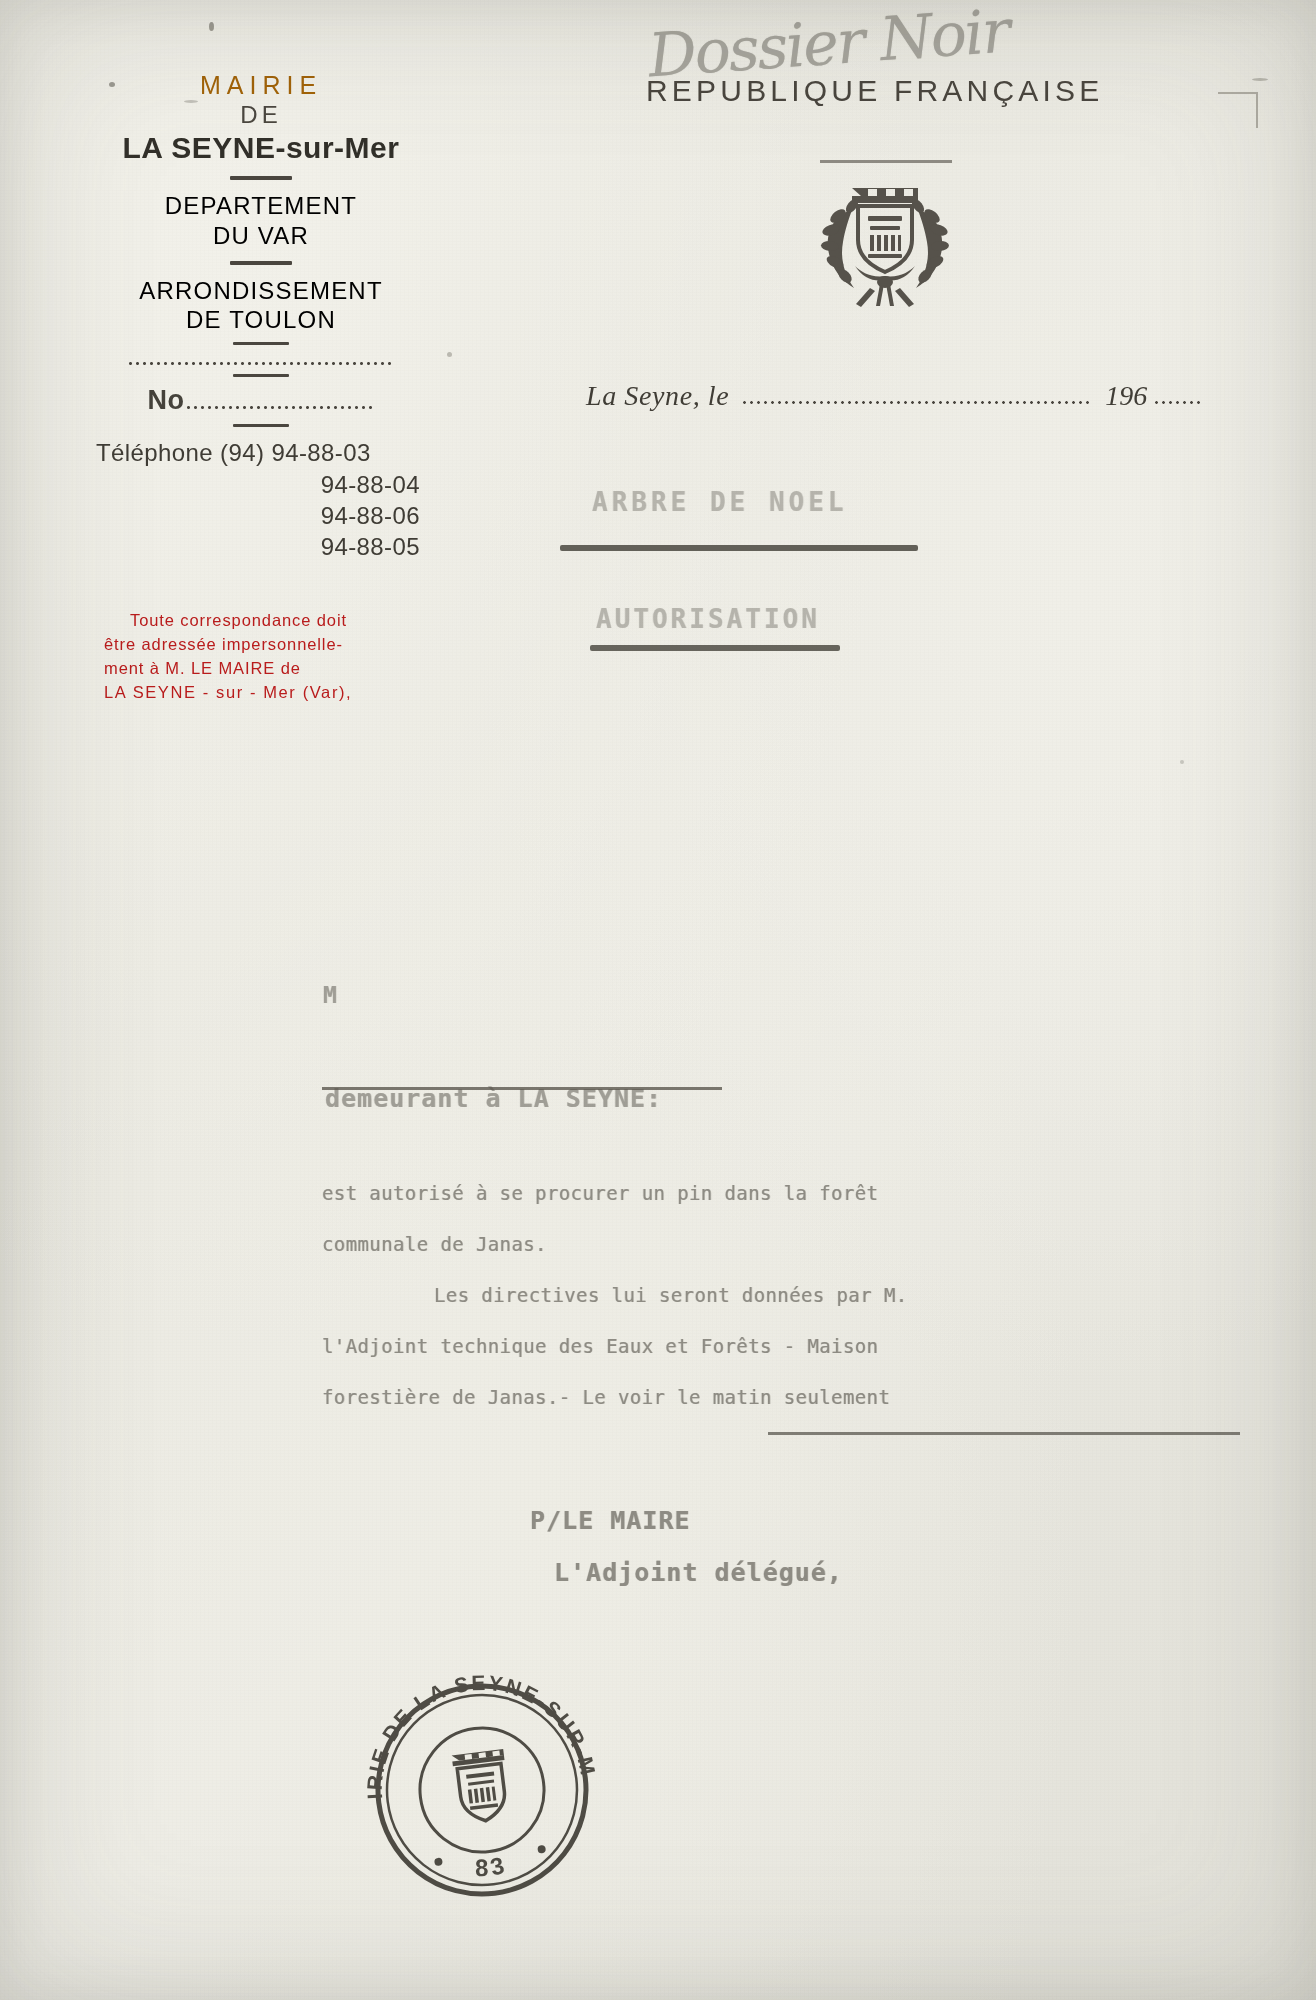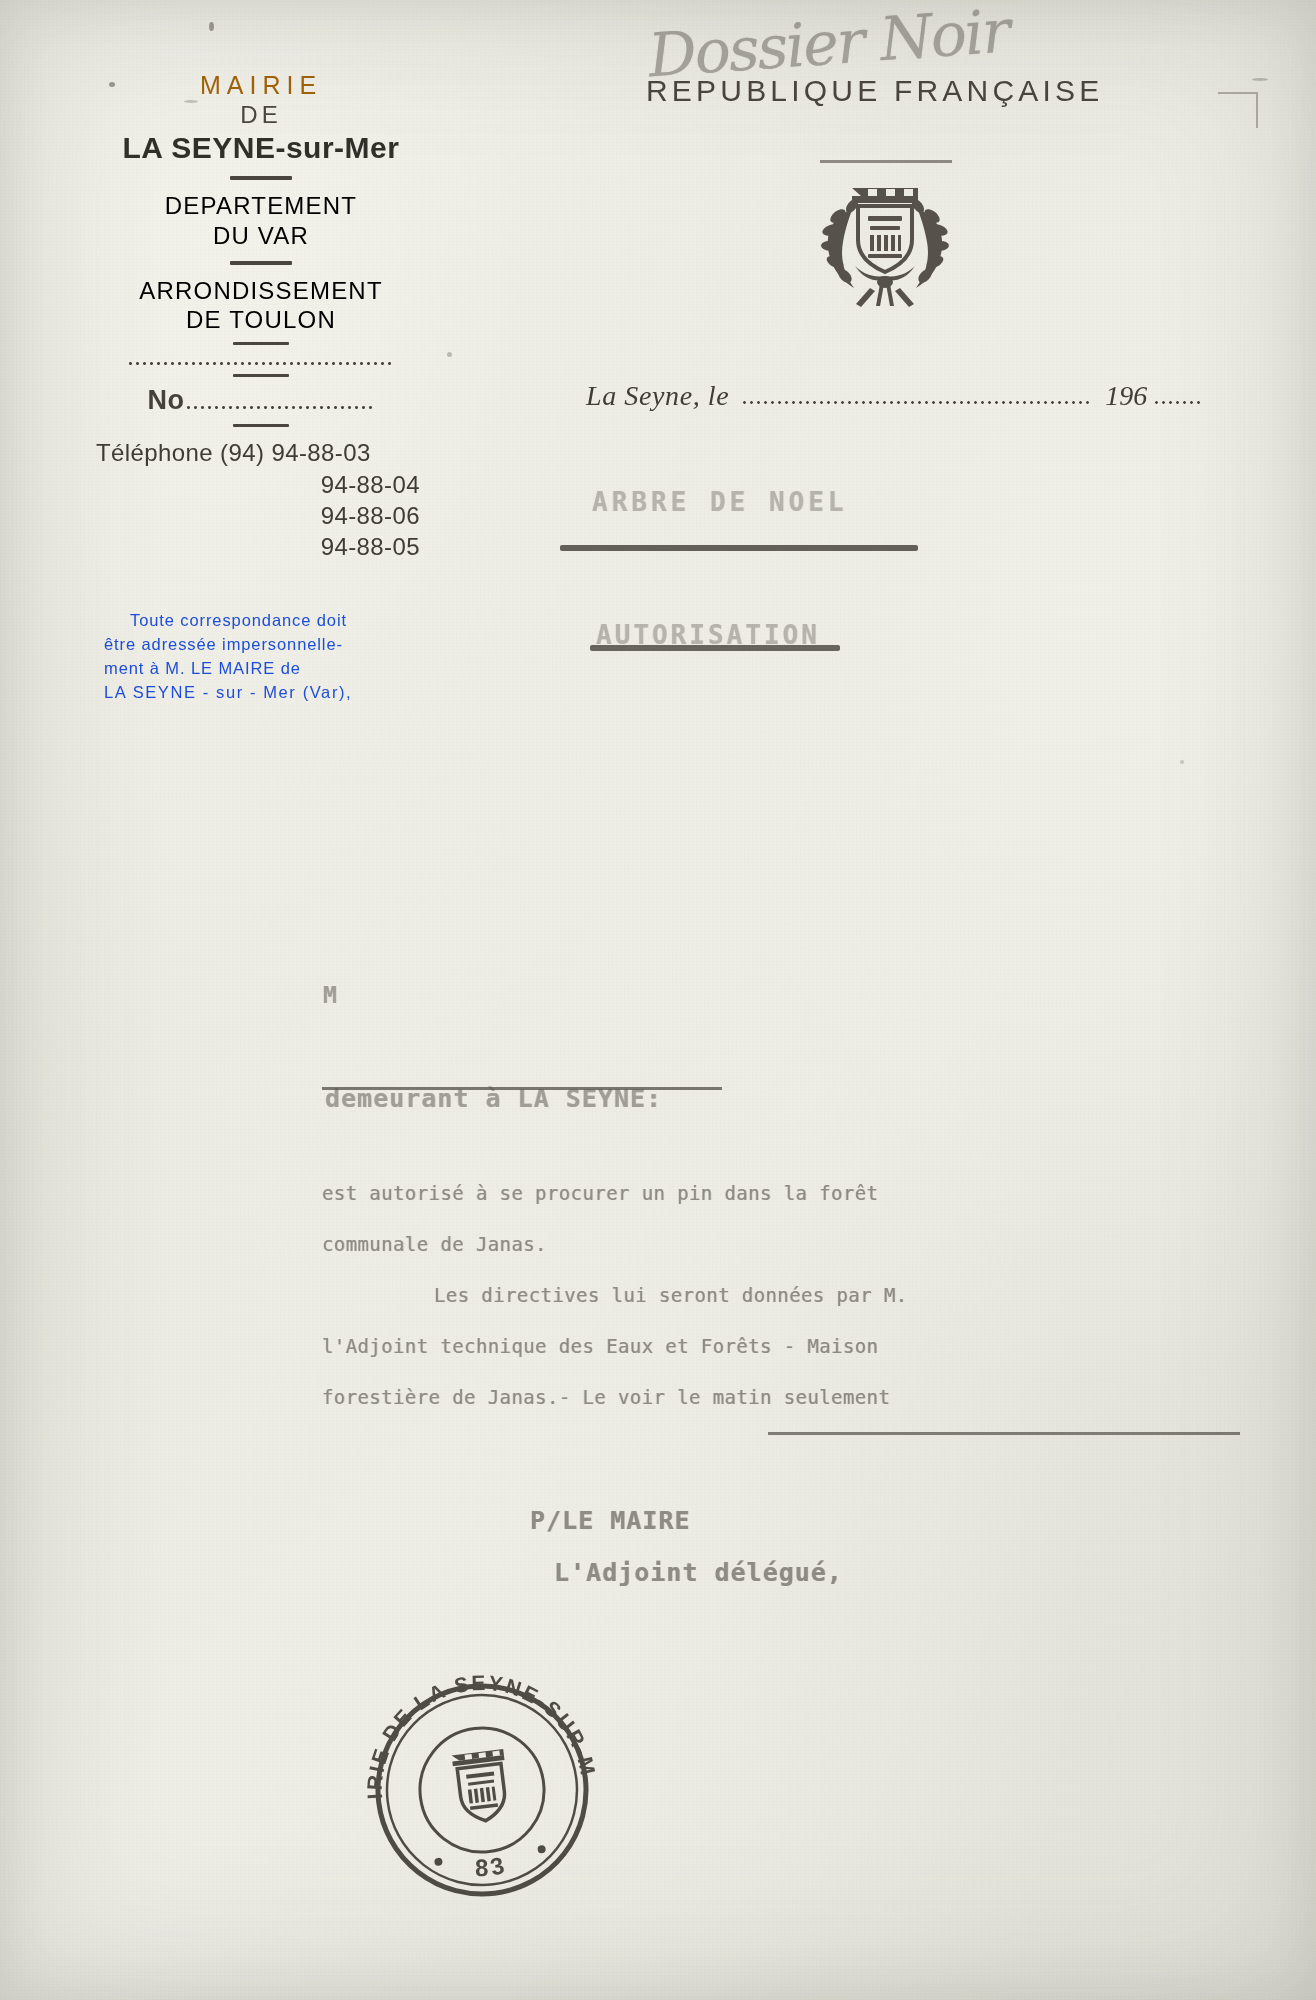--- a/index.html
+++ b/index.html
@@ -50,21 +50,21 @@
   .no-lbl{font-size:27px;letter-spacing:.5px;color:#45423b;}
   .no-dots{
     width:190px;height:5px;margin-bottom:6px;
     background-image:radial-gradient(circle, #4a463f 1.2px, rgba(0,0,0,0) 1.7px);
     background-size:7px 5px;background-repeat:repeat-x;
   }
   #phones{margin-top:10px;text-align:right;padding-right:6px;}
   #phones .prow{font-size:24px;letter-spacing:.4px;color:#3f3c35;line-height:1.30;white-space:nowrap;}
   #phones .prow:first-child{text-align:left;}
   #notice{
-    margin-top:46px;font-size:16.5px;line-height:1.46;color:#1d4ed8;
+    margin-top:46px;font-size:16.5px;line-height:1.46;color:#b91c1c;
     letter-spacing:.9px;text-align:justify;padding:0 8px;
   }
   #notice .l1{text-indent:26px;}
   #notice .l4{letter-spacing:1.6px;}
 
   
   #rf-title{
     position:absolute;left:646px;top:74px;width:420px;
     font-size:30px;letter-spacing:4.2px;color:#49453e;white-space:nowrap;
   }
@@ -108,21 +108,21 @@
     font-family:"DejaVu Sans Mono", monospace;
     color:#55524a;
     text-shadow:0.6px 0 0 rgba(85,82,74,.45), -0.6px 0.4px 0 rgba(85,82,74,.30);
   }
   .faint{opacity:.50;}
   .fainter{opacity:.36;}
   .midfaint{opacity:.62;}
 
   #t-arbre{position:absolute;left:592px;top:487px;font-size:26px;letter-spacing:4px;font-weight:bold;}
   #u-arbre{position:absolute;left:560px;top:545px;width:358px;height:6px;background:#4f4c44;opacity:.88;border-radius:2px;}
-  #t-autor{position:absolute;left:596px;top:620px;font-size:26px;letter-spacing:3px;font-weight:bold;}
+  #t-autor{position:absolute;left:596px;top:604px;font-size:26px;letter-spacing:3px;font-weight:bold;}
   #u-autor{position:absolute;left:590px;top:645px;width:250px;height:6px;background:#4f4c44;opacity:.85;border-radius:2px;}
 
   #t-m{position:absolute;left:323px;top:982px;font-size:23px;font-weight:bold;}
   #t-dem{position:absolute;left:325px;top:1084px;font-size:25px;font-weight:bold;letter-spacing:1px;white-space:nowrap;}
   #u-dem{position:absolute;left:322px;top:1087px;width:400px;height:3px;background:#5b584f;opacity:.8;}
 
   #body{position:absolute;left:322px;top:1168px;width:920px;}
   #body .bl{font-size:19px;line-height:51px;letter-spacing:.4px;white-space:nowrap;font-weight:normal;}
   #body .indent{padding-left:112px;}
   #u-voir{position:absolute;left:768px;top:1432px;width:472px;height:3px;background:#55524a;opacity:.72;}

